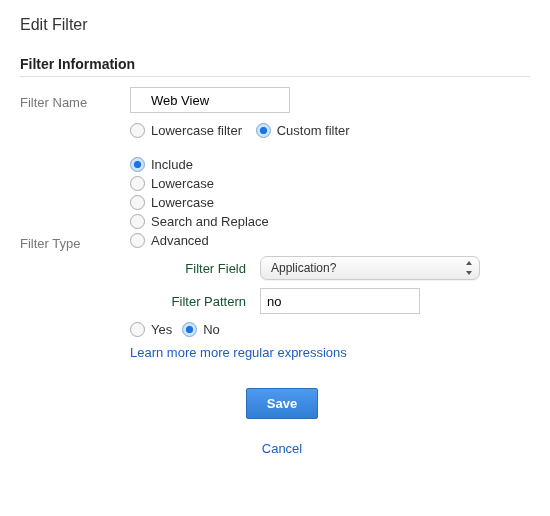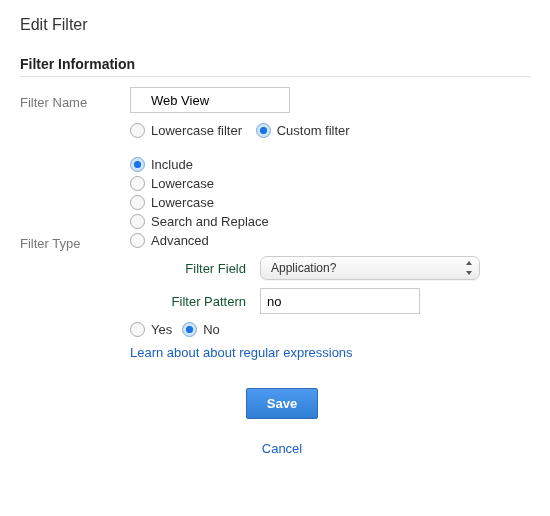--- a/index.html
+++ b/index.html
@@ -242,21 +242,21 @@
           <span class="radio"></span>
           <span>Yes</span>
         </span>
         <span class="radio-inline">
           <span class="radio checked"></span>
           <span>No</span>
         </span>
       </div>
 
       <div style="margin-top:6px;">
-        <span class="link">Learn about about regular expressions</span>
+        <span class="link">Learn more more regular expressions</span>
       </div>
     </div>
   </div>
 </div>
 
 <div class="footer">
   <button class="btn-save">Save</button>
   <span class="cancel">Cancel</span>
 </div>
 

